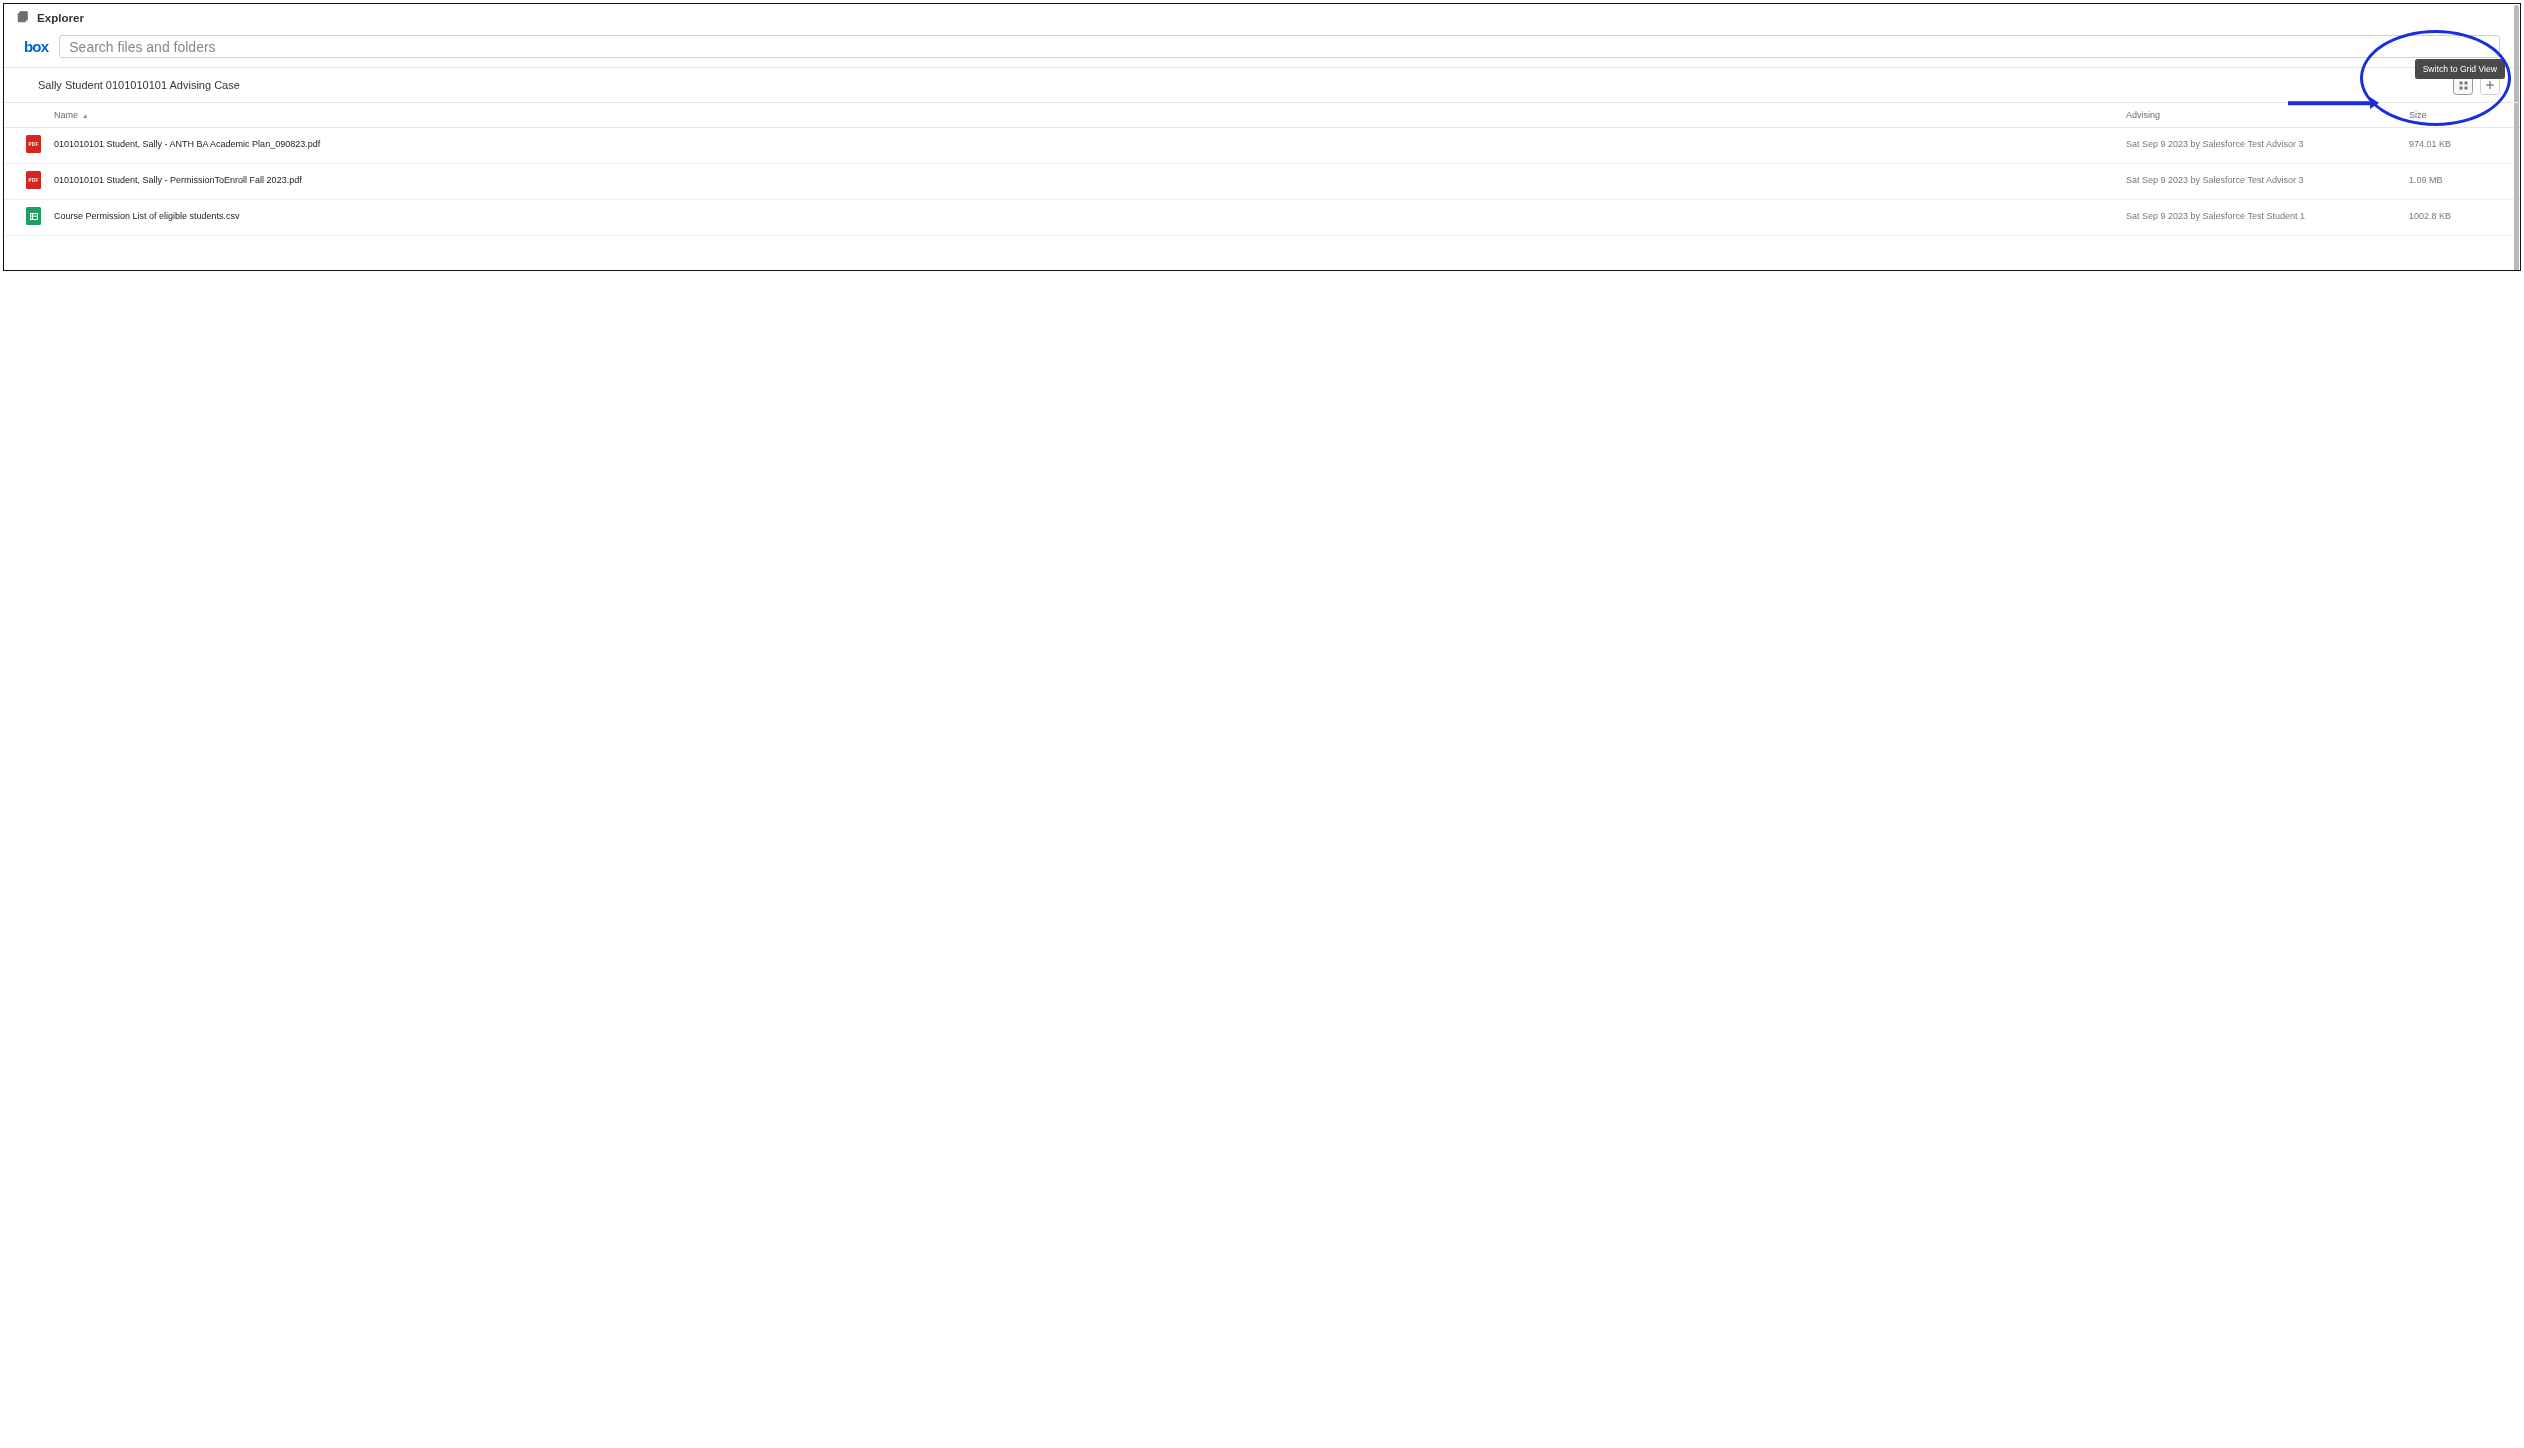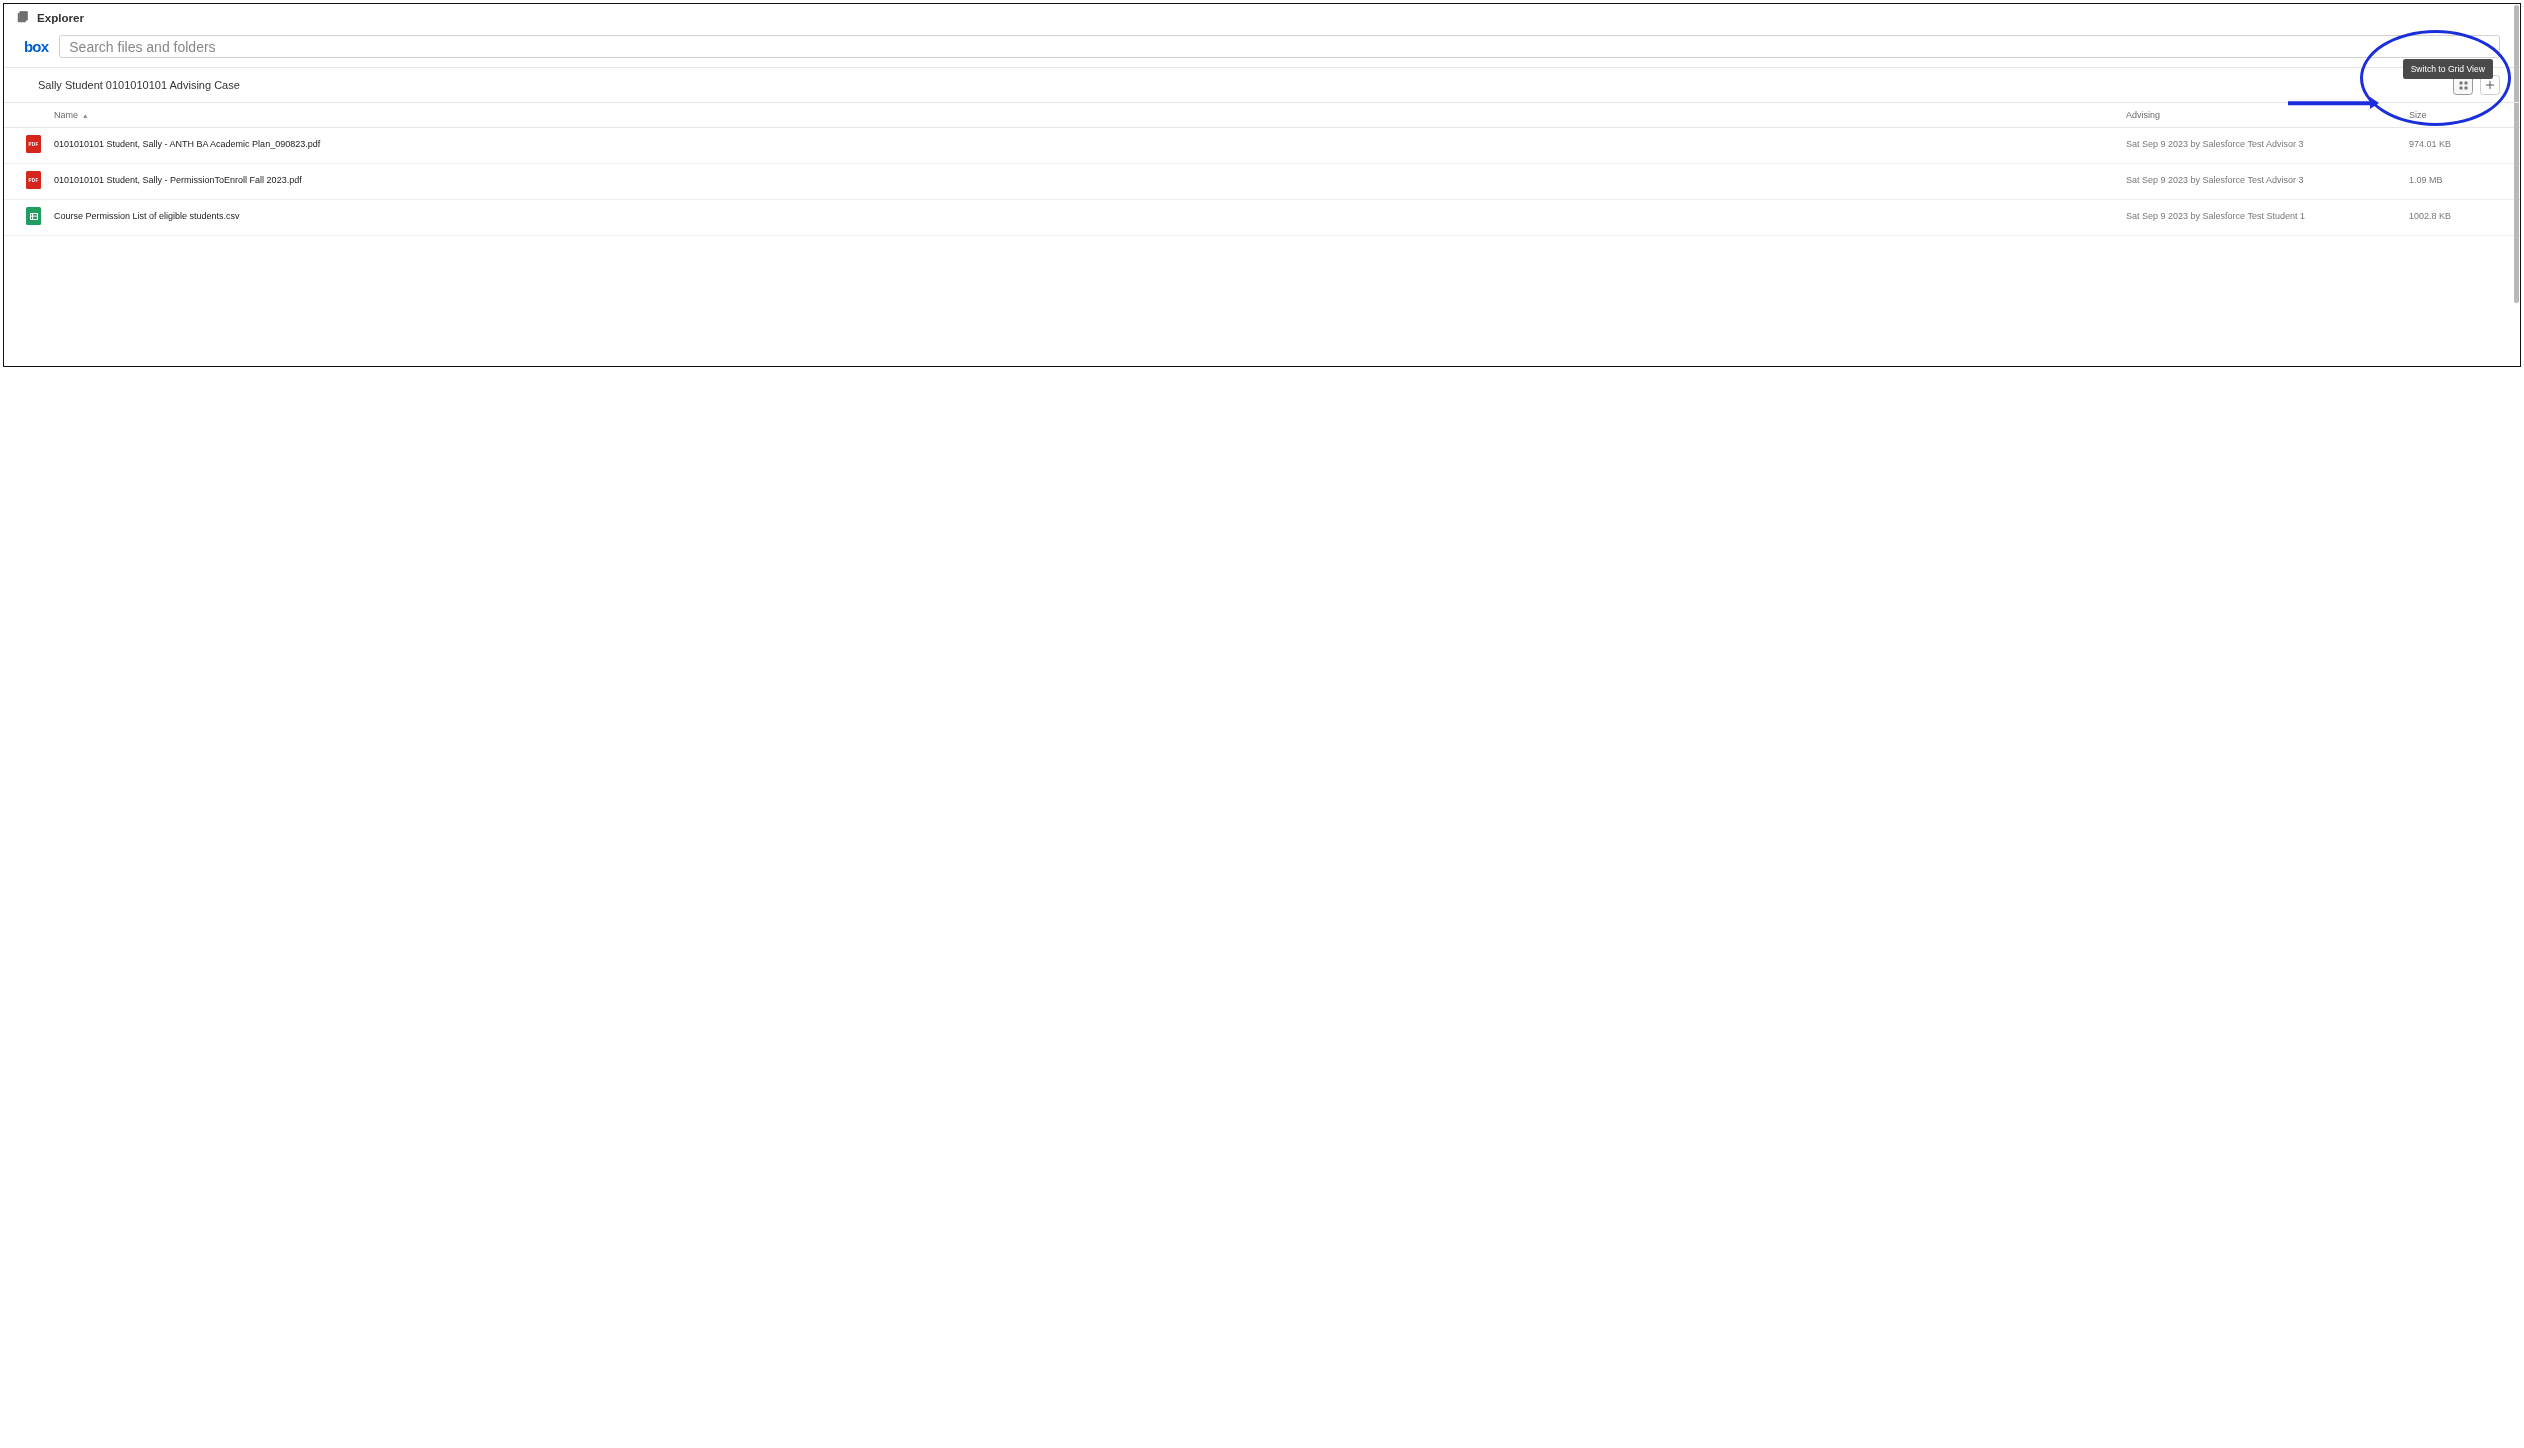--- a/index.html
+++ b/index.html
@@ -6,21 +6,21 @@
   html, body { width: 100%; height: 100%; }
   body {
     font-family: -apple-system, BlinkMacSystemFont, "Segoe UI", Helvetica, Arial, sans-serif;
     background: #fff;
     color: #222;
     padding: 3px;
   }
   .window {
     border: 1px solid #111;
     width: 100%;
-    height: 364px;
+    height: 268px;
     position: relative;
     overflow: hidden;
     background: #fff;
   }
   .scroll-track {
     position: absolute;
     right: 1px;
     top: 1px;
     bottom: 1px;
     width: 5px;
@@ -105,21 +105,21 @@
     cursor: pointer;
   }
   .icon-btn.selected {
     border-color: #999;
     background: #f7f7f7;
   }
 
   .tooltip {
     position: absolute;
     top: -9px;
-    right: 27px;
+    right: 15px;
     background: #4a4a4a;
     color: #fff;
     font-size: 8.6px;
     padding: 5px 8px;
     border-radius: 2.5px;
     white-space: nowrap;
     z-index: 30;
   }
 
   .table-header {

